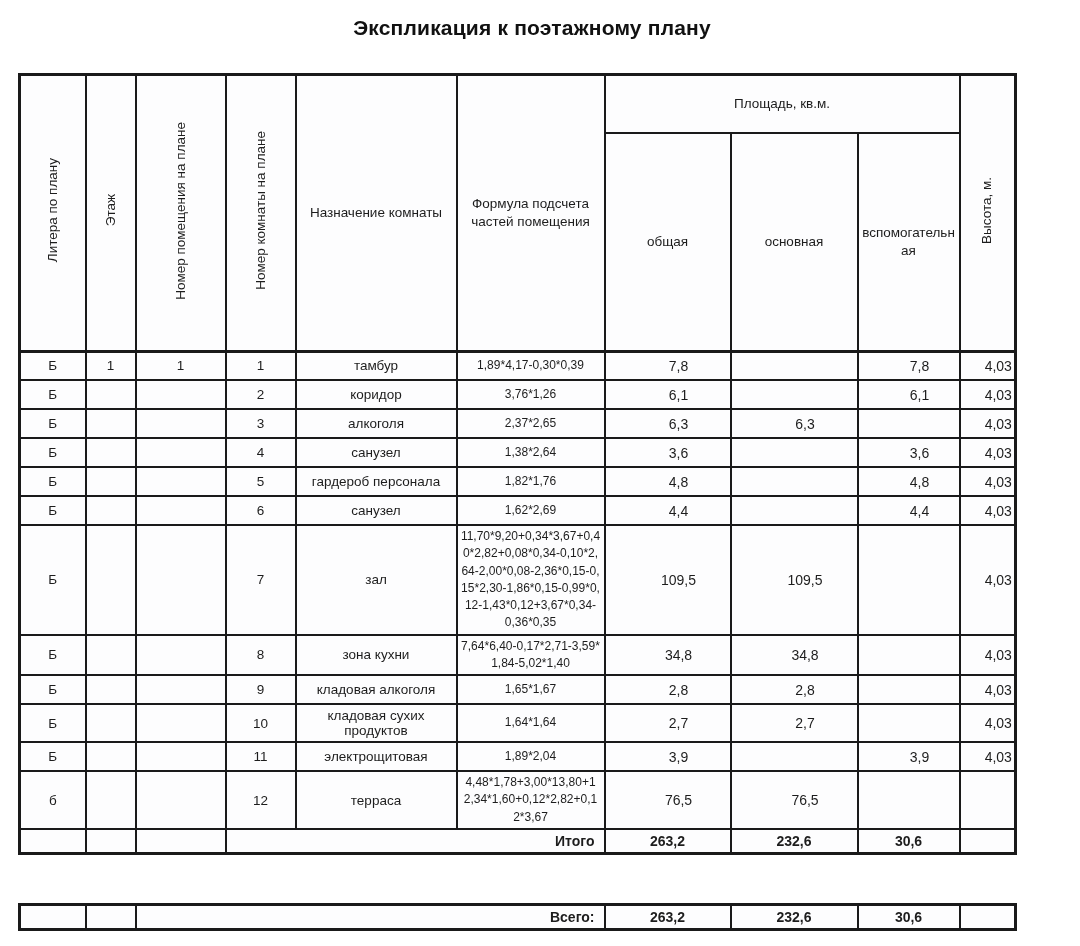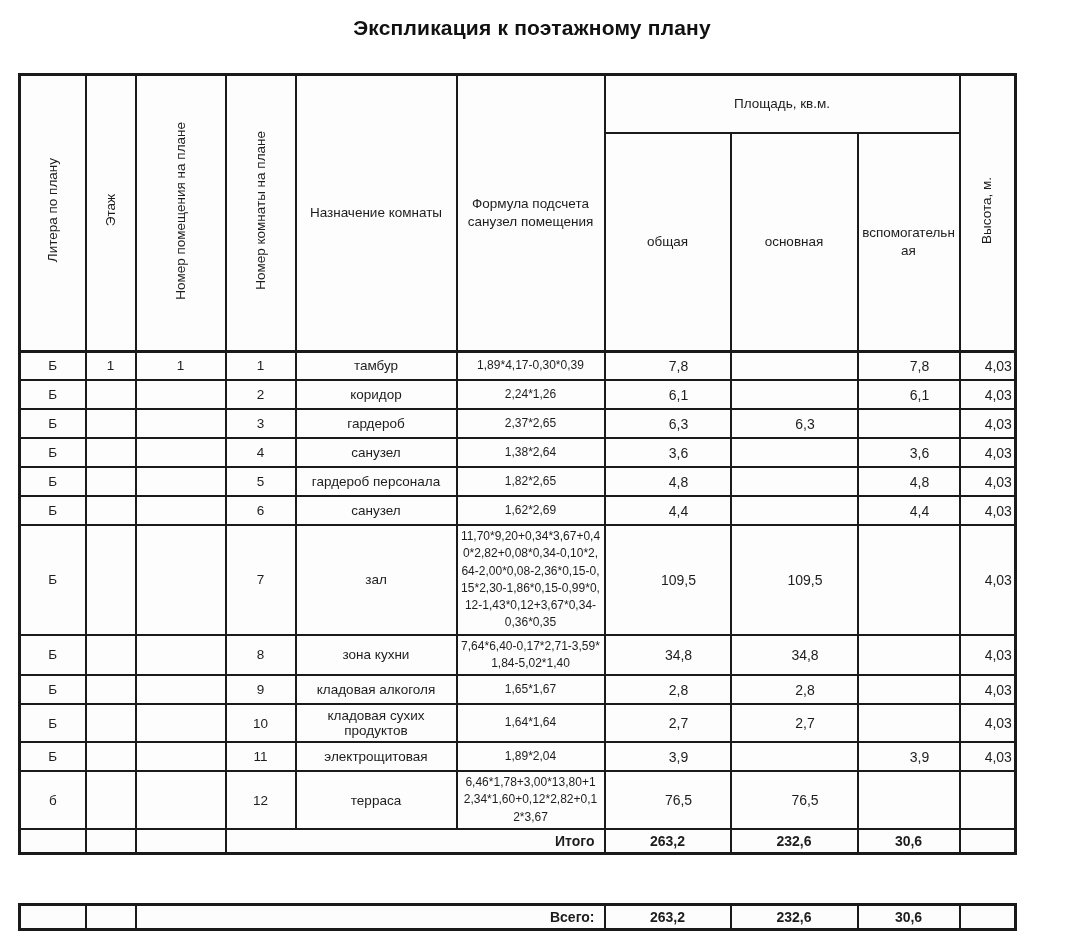--- a/index.html
+++ b/index.html
@@ -84,21 +84,21 @@
         <col style="width:102px">
           <col style="width:56px">
       </colgroup>
       <thead>
         <tr class="h-top">
           <th rowspan="2"><span class="vtext">Литера по плану</span></th>
           <th rowspan="2"><span class="vtext">Этаж</span></th>
           <th rowspan="2"><span class="vtext">Номер помещения на плане</span></th>
           <th rowspan="2"><span class="vtext">Номер комнаты на плане</span></th>
           <th rowspan="2">Назначение комнаты</th>
-          <th rowspan="2">Формула подсчета санузел помещения</th>
+          <th rowspan="2">Формула подсчета частей помещения</th>
           <th colspan="3">Площадь, кв.м.</th>
           <th rowspan="2"><span class="vtext">Высота, м.</span></th>
         </tr>
         <tr class="h-sub">
           <th>общая</th>
           <th>основная</th>
           <th>вспомогательная</th>
         </tr>
       </thead>
       <tbody>
@@ -113,32 +113,32 @@
     <td class="num"></td>
     <td class="num">7,8</td>
     <td class="num">4,03</td>
   </tr>
           <tr>
     <td>Б</td>
     <td></td>
     <td></td>
     <td>2</td>
     <td>коридор</td>
-    <td class="formula">2,24*1,26</td>
+    <td class="formula">3,76*1,26</td>
     <td class="num">6,1</td>
     <td class="num"></td>
     <td class="num">6,1</td>
     <td class="num">4,03</td>
   </tr>
           <tr>
     <td>Б</td>
     <td></td>
     <td></td>
     <td>3</td>
-    <td>гардероб</td>
+    <td>алкоголя</td>
     <td class="formula">2,37*2,65</td>
     <td class="num">6,3</td>
     <td class="num">6,3</td>
     <td class="num"></td>
     <td class="num">4,03</td>
   </tr>
           <tr>
     <td>Б</td>
     <td></td>
     <td></td>
@@ -149,21 +149,21 @@
     <td class="num"></td>
     <td class="num">3,6</td>
     <td class="num">4,03</td>
   </tr>
           <tr>
     <td>Б</td>
     <td></td>
     <td></td>
     <td>5</td>
     <td>гардероб персонала</td>
-    <td class="formula">1,82*2,65</td>
+    <td class="formula">1,82*1,76</td>
     <td class="num">4,8</td>
     <td class="num"></td>
     <td class="num">4,8</td>
     <td class="num">4,03</td>
   </tr>
           <tr>
     <td>Б</td>
     <td></td>
     <td></td>
     <td>6</td>
@@ -233,21 +233,21 @@
     <td class="num"></td>
     <td class="num">3,9</td>
     <td class="num">4,03</td>
   </tr>
           <tr>
     <td>б</td>
     <td></td>
     <td></td>
     <td>12</td>
     <td>терраса</td>
-    <td class="formula">6,46*1,78+3,00*13,80+12,34*1,60+0,12*2,82+0,12*3,67</td>
+    <td class="formula">4,48*1,78+3,00*13,80+12,34*1,60+0,12*2,82+0,12*3,67</td>
     <td class="num">76,5</td>
     <td class="num">76,5</td>
     <td class="num"></td>
     <td class="num"></td>
   </tr>
         </tbody>
       <tfoot>
         <tr class="sum-row">
           <td></td>
           <td></td>

